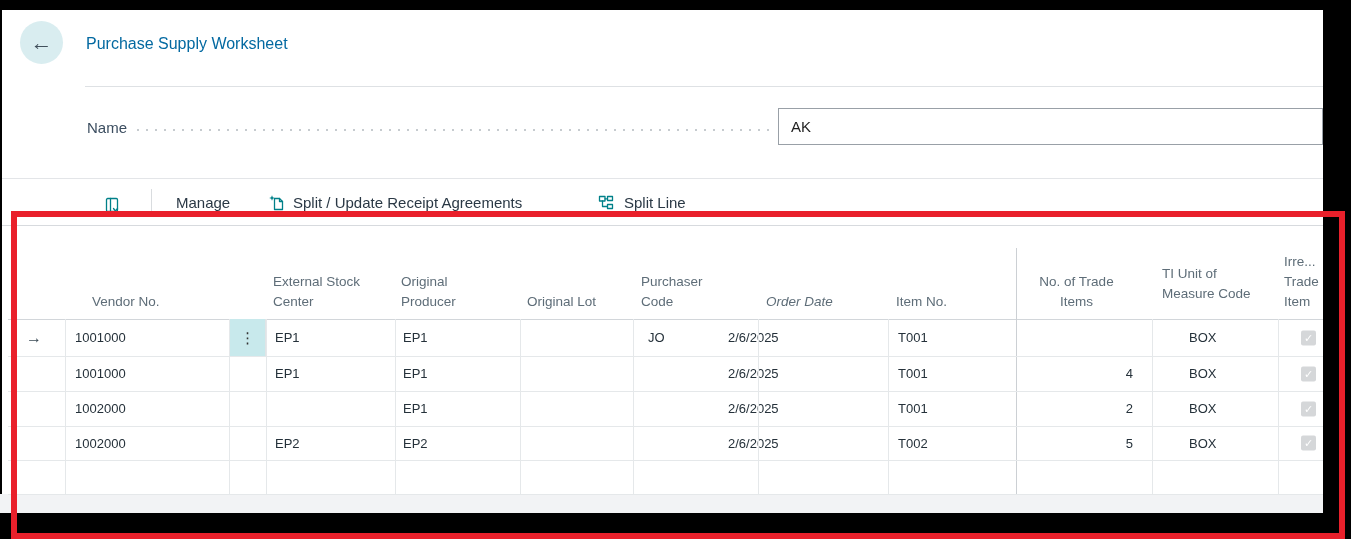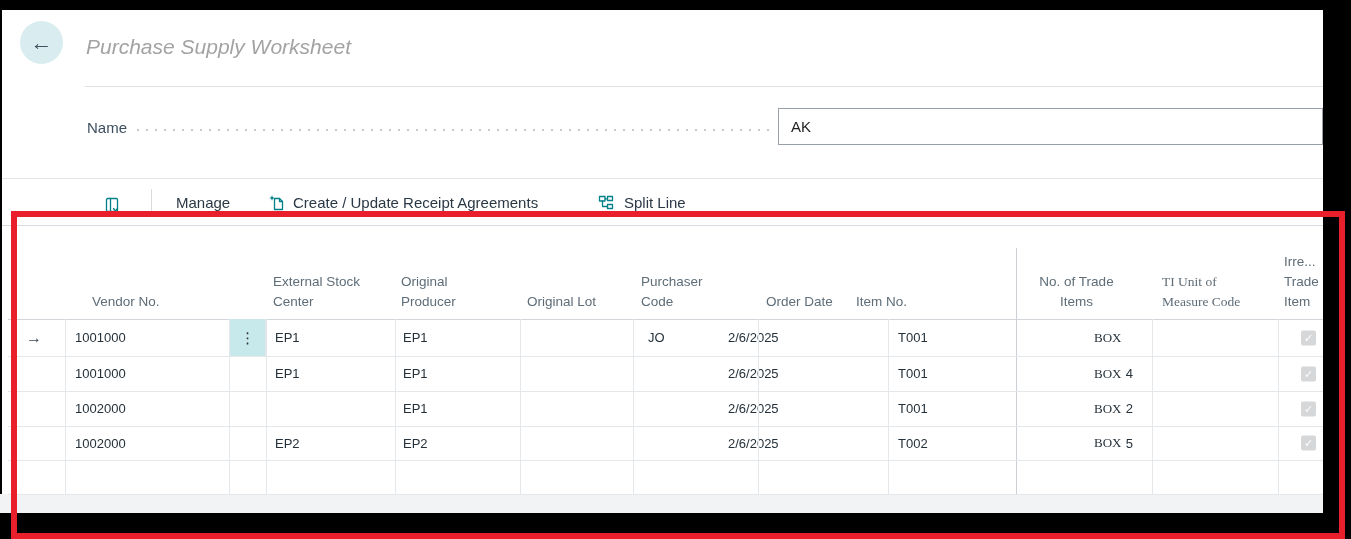--- a/index.html
+++ b/index.html
@@ -11,21 +11,21 @@
   }
   .abs{position:absolute;}
   
   .content{left:2px;top:10px;width:1321px;height:484px;background:#fff;}
   .graystrip{left:0;top:494px;width:1323px;height:19px;background:#f2f3f5;}
 
   
   .back-btn{left:20px;top:21px;width:43px;height:43px;border-radius:50%;
     background:#d9edf0;display:flex;align-items:center;justify-content:center;
     font-size:22px;color:#41505c;cursor:pointer;}
-  .page-title{left:86px;top:35px;font-size:21px;color:#a3a3a3;font-style:italic;}
+  .page-title{left:86px;top:35px;font-size:16px;color:#0369a1;}
   .hr-title{left:85px;top:86px;width:1238px;height:1px;background:#dee1e4;}
 
   
   .name-label{left:87px;top:119px;font-size:15px;color:#3c4e60;}
   .dot-leader{left:137px;top:129px;width:633px;height:2px;
     background:repeating-linear-gradient(to right,#c6cbcf 0,#c6cbcf 2px,transparent 2px,transparent 9px);}
   .name-input{left:778px;top:108px;width:545px;height:37px;box-sizing:border-box;
     border:1px solid #99a0a7;background:#fff;padding:0 12px;font-size:15px;color:#1f1f1f;
     font-family:"Liberation Sans",sans-serif;outline:none;}
 
@@ -49,21 +49,21 @@
   .grid-row{left:8px;width:1315px;}
   .cell{position:absolute;top:0;height:100%;font-size:13px;color:#25313a;display:flex;align-items:center;}
   .c-arrow{left:18px;color:#3a4a55;font-size:16px;}
   .c-vendor{left:67px;}
   .c-esc{left:267px;}
   .c-op{left:395px;}
   .c-pc{left:640px;}
   .c-od{left:720px;}
   .c-in{left:890px;text-align:center;}
   .c-nti{left:1012px;width:113px;justify-content:flex-end;}
-  .c-uom{left:1086px;font-family:Liberation Serif, serif;}
+  .c-uom{left:1181px;}
   .assist-cell{position:absolute;left:221px;top:0;width:37px;height:100%;
     background:#c8e9ec;display:flex;align-items:center;justify-content:center;
     font-size:15px;color:#333;border-left:1px solid #e0e4e6;border-right:1px solid #e0e4e6;box-sizing:border-box;cursor:pointer;}
   .checkbox{position:absolute;left:1293px;top:50%;transform:translateY(-50%);
     width:15px;height:15px;border-radius:2px;background:#d5d7d9;
     display:flex;align-items:center;justify-content:center;
     font-size:11px;color:#ffffff;line-height:15px;}
 
   
   .annotation{left:11px;top:211px;width:1334px;height:328px;box-sizing:border-box;
@@ -95,46 +95,46 @@
 </div>
 <div class="abs tb-vdiv"></div>
 <div class="abs tb-item" style="left:176px;top:192px;">Manage</div>
 <div class="abs tb-icon" style="left:268px;top:194px;">
   <svg width="18" height="18" viewBox="0 0 18 18">
     <path d="M 6.5 4.5 L 11.5 4.5 L 14.5 7.5 L 14.5 15.5 L 6.5 15.5 Z"></path>
     <path d="M 11.5 4.5 L 11.5 7.5 L 14.5 7.5"></path>
     <path class="fillstar" d="M 4 1.2 L 4.8 3.2 L 6.8 4 L 4.8 4.8 L 4 6.8 L 3.2 4.8 L 1.2 4 L 3.2 3.2 Z"></path>
   </svg>
 </div>
-<div class="abs tb-item" style="left:293px;top:192px;">Create / Update Receipt Agreements</div>
+<div class="abs tb-item" style="left:293px;top:192px;">Split / Update Receipt Agreements</div>
 <div class="abs tb-icon" style="left:597px;top:194px;">
   <svg width="18" height="18" viewBox="0 0 18 18">
     <rect x="2.5" y="2.5" width="5.5" height="4.5"></rect>
     <rect x="10.5" y="2.5" width="5" height="4"></rect>
     <rect x="10.5" y="10.5" width="5" height="4"></rect>
     <path d="M 5.5 7 L 5.5 12.5 L 10.5 12.5"></path>
     <path d="M 8 4.8 L 10.5 4.8"></path>
   </svg>
 </div>
 <div class="abs tb-item" style="left:624px;top:192px;">Split Line</div>
 <div class="abs hr-tb-bot"></div>
 
 <div class="abs col-header" style="left:92px;top:292px;text-align:center;">Vendor No.</div>
 <div class="abs col-header" style="left:273px;top:272px;">External Stock
 Center</div>
 <div class="abs col-header" style="left:401px;top:272px;">Original
 Producer</div>
 <div class="abs col-header" style="left:527px;top:292px;">Original Lot</div>
 <div class="abs col-header" style="left:641px;top:272px;">Purchaser
 Code</div>
-<div class="abs col-header" style="left:766px;top:292px;">Order Date</div>
-<div class="abs col-header" style="left:856px;top:292px;">Item No.</div>
+<div class="abs col-header" style="left:766px;top:292px;font-style:italic;">Order Date</div>
+<div class="abs col-header" style="left:896px;top:292px;">Item No.</div>
 <div class="abs col-header" style="left:1020px;top:272px;width:113px;text-align:center;">No. of Trade
 Items</div>
-<div class="abs col-header" style="left:1162px;top:272px;font-family:Liberation Serif, serif;">TI Unit of
+<div class="abs col-header" style="left:1162px;top:264px;">TI Unit of
 Measure Code</div>
 <div class="abs col-header" style="left:1284px;top:252px;">Irre...
 Trade
 Item</div>
 
 <div class="abs hdr-border"></div>
 <div class="abs group-divider"></div>
 
 <div class="abs grid-row" style="top:319px;height:37px;">
   <span class="cell c-arrow">→</span>

